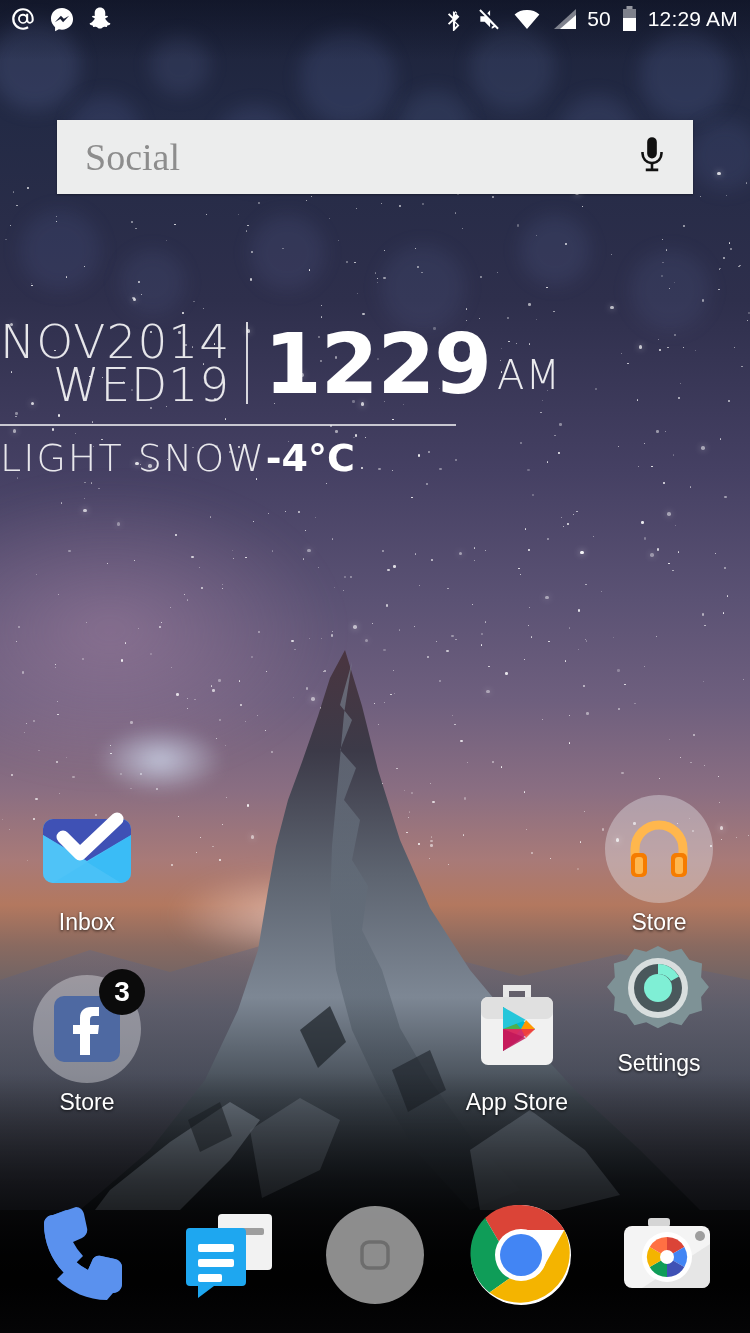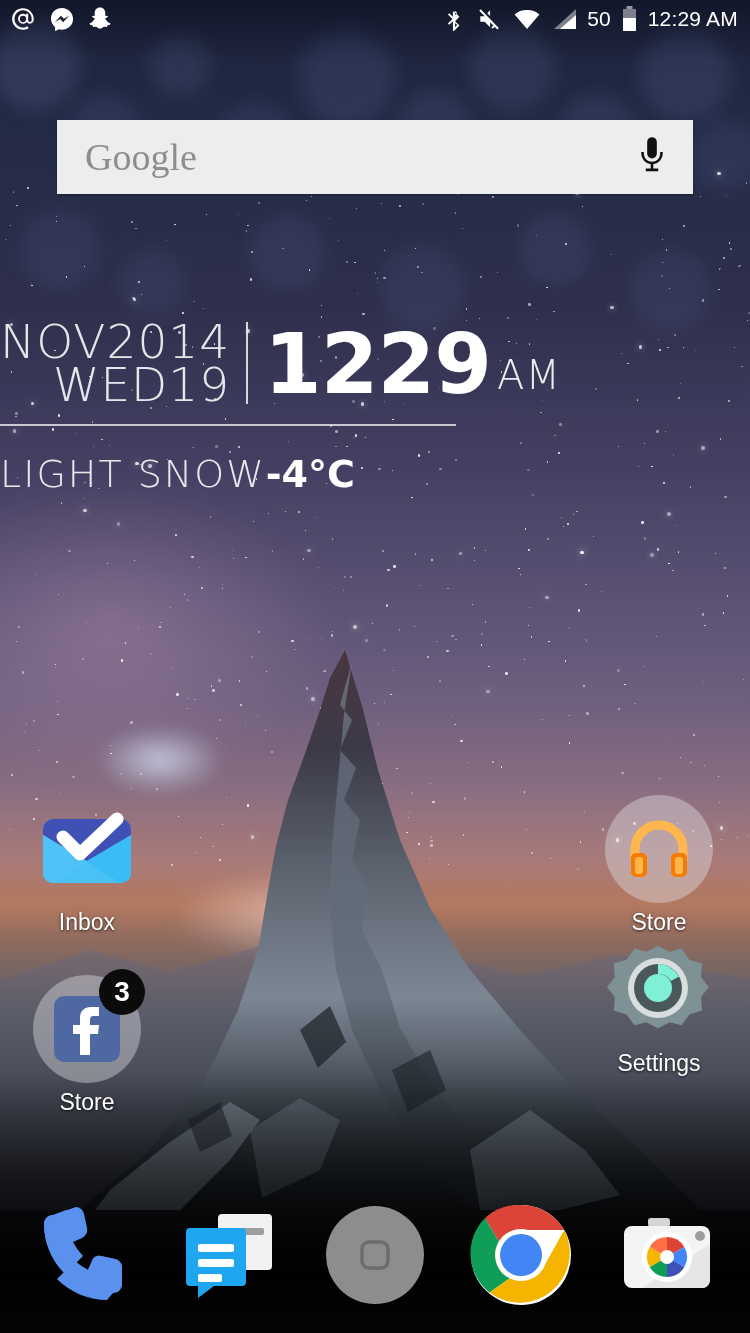--- a/index.html
+++ b/index.html
@@ -139,21 +139,21 @@
   }
   .w-weather {
     display:flex; align-items:baseline; justify-content:center;
     font-family:"DejaVu Sans", sans-serif;
   }
   .w-cond {
     font-weight:200; font-size:38px; letter-spacing:2px;
     color:rgba(255,255,255,.88);
   }
   .w-temp {
-    font-weight:bold; font-size:38px; letter-spacing:0px; color:#fff;margin-top:16px;
+    font-weight:bold; font-size:38px; letter-spacing:0px; color:#fff;
   }
 
   
   .app {
     position:absolute; width:136px;
     display:flex; flex-direction:column; align-items:center;
   }
   .app-icon {
     width:108px; height:108px; position:relative;
     display:flex; align-items:center; justify-content:center;
@@ -821,21 +821,21 @@
       <svg class="sb-icon" width="15" height="26" viewBox="0 0 15 26">
         <rect x="4.5" y="0" width="6" height="3" fill="#fff" opacity=".55"></rect>
         <rect x="1" y="3" width="13" height="22" fill="#fff" opacity=".45"></rect>
         <rect x="1" y="12" width="13" height="13" fill="#fff"></rect>
       </svg>
       <span class="sb-text">12:29 AM</span>
     </div>
   </div>
 
   <div id="searchbar">
-    <span id="google-logo">Google</span>
+    <span id="google-logo">Social</span>
     <svg width="34" height="46" viewBox="0 0 24 32">
       <path d="M12 2a3.4 3.4 0 0 0-3.4 3.4v8.2a3.4 3.4 0 0 0 6.8 0V5.4A3.4 3.4 0 0 0 12 2z" fill="#111"></path>
       <path d="M17.8 12.4v1.2a5.8 5.8 0 0 1-11.6 0v-1.2H4.4v1.2a7.6 7.6 0 0 0 6.7 7.5v3.1H7.6v1.8h8.8v-1.8h-3.5v-3.1a7.6 7.6 0 0 0 6.7-7.5v-1.2z" fill="#111"></path>
     </svg>
   </div>
 
   <div id="widget">
     <div class="w-top">
       <div class="w-date">
         <div>NOV2014</div>
@@ -887,20 +887,37 @@
       <svg width="66" height="66" viewBox="0 0 66 66" style="position:relative;">
         <rect x="0" y="0" width="66" height="66" rx="10" fill="#4e69a2"></rect>
         <path d="M39 20h6v-9h-8c-7 0-11 4-11 11v7h-7v9h7v21h10V38h8l1-9h-9v-5c0-2.5 1-4 3-4z" fill="#fff"></path>
       </svg>
       <div class="badge">3</div>
     </div>
     <span class="app-label">Store</span>
   </div>
 
 
+  <div class="app" style="left:449px; top:975px;">
+    <div class="app-icon">
+      <svg width="100" height="100" viewBox="0 0 100 100">
+        <path d="M36 6h28v12h-6v-6H42v6h-6z" fill="#e8e8e8"></path>
+        <rect x="14" y="18" width="72" height="68" rx="7" fill="#f1f1f1"></rect>
+        <rect x="14" y="18" width="72" height="22" rx="7" fill="#e0e0e0"></rect>
+        <path d="M36 28 L68 50 L36 72 Z" fill="#00BCD4"></path>
+        <path d="M36 28 L54 50 L36 72 Z" fill="#4CAF50"></path>
+        <path d="M36 50 L68 50 L36 72 Z" fill="#E91E63" opacity=".9"></path>
+        <path d="M54 50 L68 50 L59 41 Z" fill="#FF9800"></path>
+        <path d="M54 50 L68 50 L59 59 Z" fill="#F44336" opacity=".85"></path>
+        <path d="M36 28 L59 41 L36 50 Z" fill="#26C6DA"></path>
+        <path d="M36 50 L59 59 L36 72 Z" fill="#C2185B" opacity=".85"></path>
+      </svg>
+    </div>
+    <span class="app-label">App Store</span>
+  </div>
 
   <div class="app" style="left:591px; top:936px;">
     <div class="app-icon">
       <svg width="104" height="104" viewBox="0 0 104 104">
         <path d="M52 4 L64 10 L76 7 L84 18 L97 22 L96 36 L104 46 L96 56 L97 70 L84 74 L76 85 L64 82 L52 88 L40 82 L28 85 L20 74 L7 70 L8 56 L0 46 L8 36 L7 22 L20 18 L28 7 L40 10 Z" fill="#7e9296" transform="translate(0,4) scale(.98)"></path>
         <circle cx="51" cy="50" r="30" fill="#d8dede"></circle>
         <circle cx="51" cy="50" r="24" fill="#4a585c"></circle>
         <circle cx="51" cy="50" r="14" fill="#7FEFD5"></circle>
         <path d="M51 26 a24 24 0 0 1 21 12.5 l-8 4.6 A15 15 0 0 0 51 36 z" fill="#7FEFD5"></path>
       </svg>

